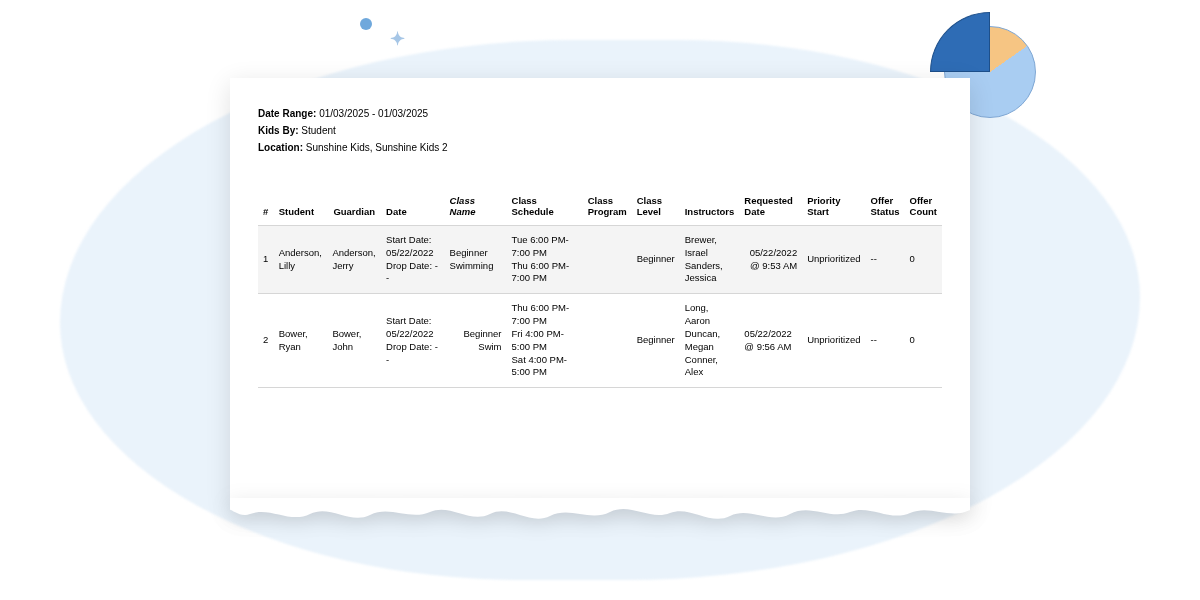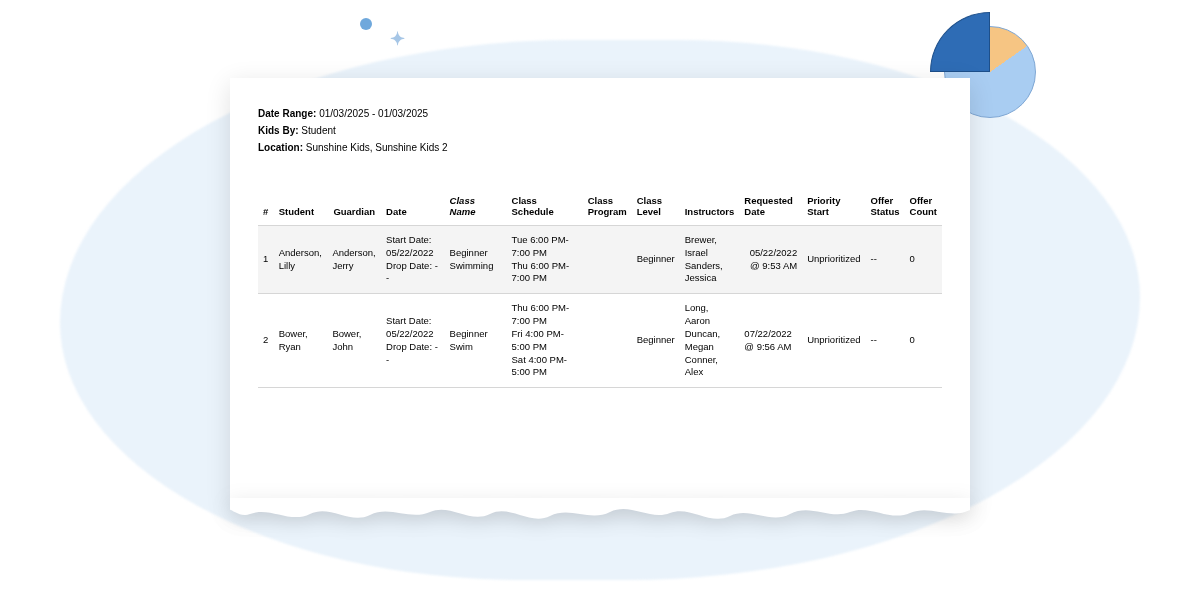--- a/index.html
+++ b/index.html
@@ -149,30 +149,30 @@
               <td style="white-space: pre-line; text-align: right;">05/22/2022 @ 9:53 AM</td>
               <td style="white-space: pre-line;">Unprioritized</td>
               <td style="white-space: pre-line;">--</td>
               <td style="white-space: pre-line;">0</td>
             </tr>
             <tr>
               <td style="white-space: pre-line;">2</td>
               <td style="white-space: pre-line;">Bower, Ryan</td>
               <td style="white-space: pre-line;">Bower, John</td>
               <td style="white-space: pre-line;">Start Date: 05/22/2022 Drop Date: --</td>
-              <td style="white-space: pre-line;">Beginner Swim</td>
+              <td style="white-space: pre-line; text-align: right;">Beginner Swim</td>
               <td style="white-space: pre-line;">Thu 6:00 PM-7:00 PM
 Fri 4:00 PM-5:00 PM
 Sat 4:00 PM-5:00 PM</td>
               <td style="white-space: pre-line;"></td>
               <td style="white-space: pre-line;">Beginner</td>
               <td style="white-space: pre-line;">Long, Aaron
 Duncan, Megan
 Conner, Alex</td>
-              <td style="white-space: pre-line;">07/22/2022 @ 9:56 AM</td>
+              <td style="white-space: pre-line;">05/22/2022 @ 9:56 AM</td>
               <td style="white-space: pre-line;">Unprioritized</td>
               <td style="white-space: pre-line;">--</td>
               <td style="white-space: pre-line;">0</td>
             </tr>
           </tbody>
       </table>
     </div>
   </div>
 
   <div class="torn">

